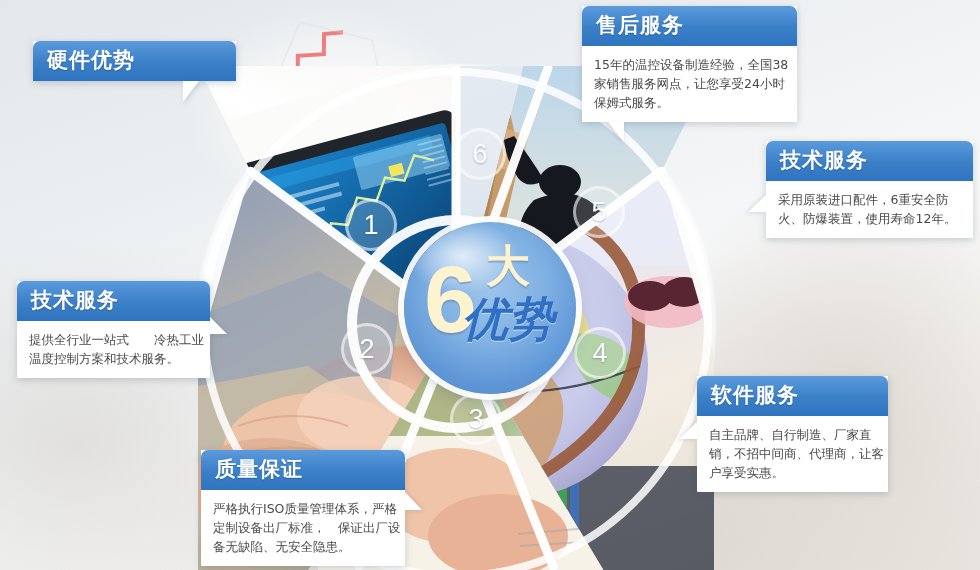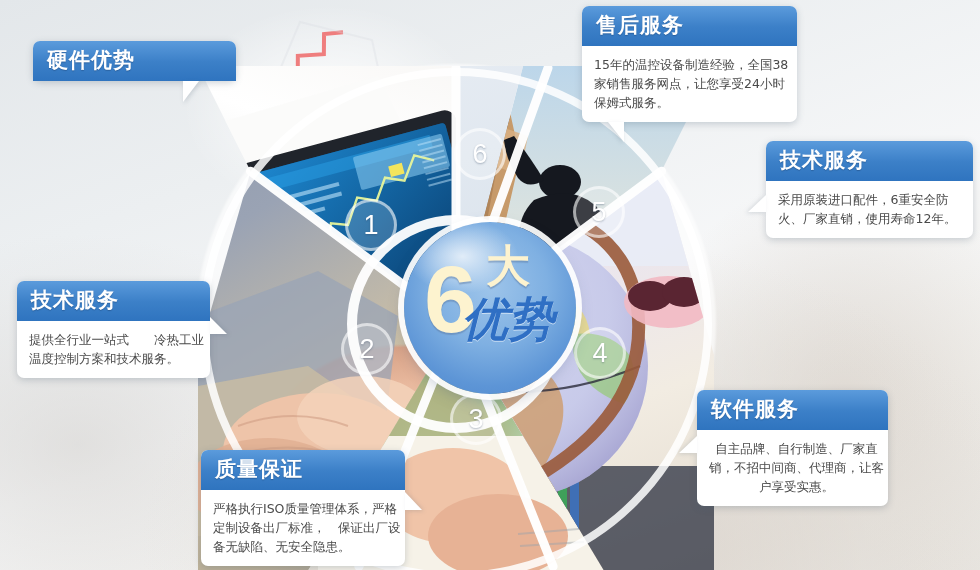--- a/index.html
+++ b/index.html
@@ -89,41 +89,41 @@
   .center .da{position:absolute;left:82px;top:22px;font-size:44px;line-height:44px;
     font-weight:bold;color:#fdf3cf;
     text-shadow:0 2px 1px rgba(90,120,160,.45);
     font-family:"DejaVu Sans",sans-serif;}
   .center .youshi{position:absolute;left:58px;top:74px;font-size:46px;line-height:46px;
     font-weight:bold;color:#2f6fc4;font-style:italic;
     text-shadow:0 1px 0 rgba(255,255,255,.55);
     font-family:Liberation Sans, sans-serif;}
 
   
-  .card{position:absolute;background:#ffffff;border-radius:7px;
+  .card{position:absolute;background:#ffffff;border-radius:1px;
     box-shadow:0 2px 7px rgba(70,90,110,.26);overflow:visible;}
   .card .hd{border-radius:7px 7px 0 0;
     background:linear-gradient(180deg,#5b9bdc 0%,#3c80c8 52%,#2f74bf 100%);
     color:#ffffff;font-size:21px;line-height:21px;font-weight:bold;
     padding:9px 14px 10px 14px;letter-spacing:1px;
     text-shadow:0 1px 1px rgba(20,50,90,.35);
     font-family:"DejaVu Sans",sans-serif;}
   .card .bd{padding:9px 4px 10px 12px;color:#4a4a4a;font-size:12.5px;line-height:19px;
     font-family:"DejaVu Sans",sans-serif;}
-  .card .bd.center-txt{text-align:center;}
+  .card .bd.center-txt{}
   .tail{position:absolute;width:0;height:0;}
 
   
   #card-team{left:33px;top:41px;width:203px;}
   #card-team .tail{left:150px;bottom:-21px;border-left:16px solid #ffffff;border-bottom:21px solid transparent;filter:drop-shadow(1px 2px 2px rgba(70,90,110,.2));}
   #card-after{left:582px;top:6px;width:215px;}
   #card-after .tail{left:26px;bottom:-20px;border-right:16px solid #ffffff;border-bottom:20px solid transparent;filter:drop-shadow(-1px 2px 2px rgba(70,90,110,.2));}
   #card-hw{left:766px;top:141px;width:207px;}
   #card-hw .tail{left:-18px;top:54px;border-right:18px solid #ffffff;border-top:17px solid transparent;filter:drop-shadow(-2px 1px 2px rgba(70,90,110,.2));}
-  #card-sw{left:697px;top:390px;width:191px;}
+  #card-sw{left:697px;top:376px;width:191px;}
   #card-sw .tail{left:-18px;top:46px;border-right:18px solid #ffffff;border-top:17px solid transparent;filter:drop-shadow(-2px 1px 2px rgba(70,90,110,.2));}
   #card-quality{left:201px;top:450px;width:204px;}
   #card-quality .tail{right:-17px;top:42px;border-left:17px solid #ffffff;border-top:18px solid transparent;filter:drop-shadow(2px 1px 2px rgba(70,90,110,.2));}
   #card-tech{left:17px;top:281px;width:193px;}
   #card-tech .tail{right:-17px;top:36px;border-left:17px solid #ffffff;border-top:17px solid transparent;filter:drop-shadow(2px 1px 2px rgba(70,90,110,.2));}
 </style>
 </head>
 <body>
 
 <div id="stage">
@@ -327,21 +327,21 @@
   </div>
 
   <div class="card" id="card-after">
     <div class="hd">售后服务</div>
     <div class="bd">15年的温控设备制造经验，全国38家销售服务网点，让您享受24小时保姆式服务。</div>
     <div class="tail"></div>
   </div>
 
   <div class="card" id="card-hw">
     <div class="hd">技术服务</div>
-    <div class="bd">采用原装进口配件，6重安全防火、厂家直销，使用寿命12年。</div>
+    <div class="bd">采用原装进口配件，6重安全防火、防爆装置，使用寿命12年。</div>
     <div class="tail"></div>
   </div>
 
   <div class="card" id="card-sw">
     <div class="hd">软件服务</div>
     <div class="bd center-txt">自主品牌、自行制造、厂家直销，不招中间商、代理商，让客户享受实惠。</div>
     <div class="tail"></div>
   </div>
 
   <div class="card" id="card-tech">

